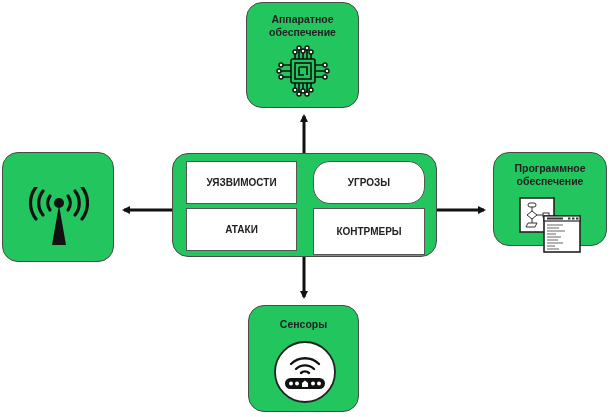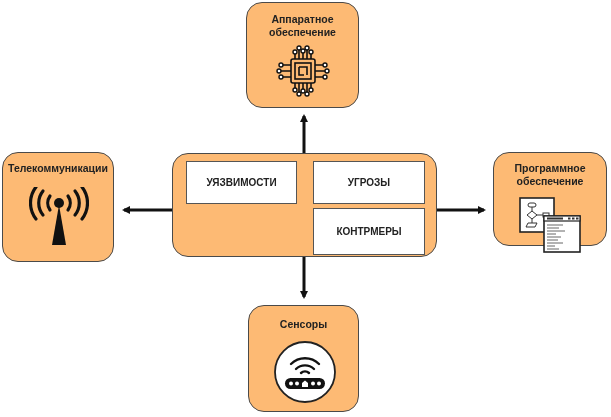--- a/index.html
+++ b/index.html
@@ -1,19 +1,19 @@
 <!DOCTYPE html>
 <html><head>
 <meta charset="utf-8">
 <style>
   html, body { margin: 0; padding: 0; background: #ffffff; }
   body { width: 611px; height: 417px; position: relative; overflow: hidden;
          font-family: "Liberation Sans", sans-serif; color: #222; }
   .box { position: absolute; box-sizing: border-box; border: 1.3px solid #4a4a4a;
-         border-radius: 16px; background: #fdba74; }
+         border-radius: 16px; background: #22c55e; }
   .title { position: absolute; left: 0; right: 0; text-align: center;
            font-weight: bold; font-size: 10.5px; line-height: 13px; color: #222; }
   .cell { position: absolute; box-sizing: border-box; border: 1.2px solid #555;
           background: #fff; display: flex; align-items: center; justify-content: center;
           font-weight: bold; font-size: 10px; color: #222; }
   svg.layer { position: absolute; left: 0; top: 0; }
   .icon { position: absolute; }
 </style>
 </head>
 <body>
@@ -64,21 +64,20 @@
         <circle cx="6" cy="26" r="2"></circle>
         <circle cx="8" cy="32" r="2"></circle>
       <circle cx="52" cy="20" r="2"></circle>
         <circle cx="54" cy="26" r="2"></circle>
         <circle cx="52" cy="32" r="2"></circle>
     </g>
   </svg>
 </div>
 
 <div class="box" style="left:2px; top:152px; width:112px; height:110px;">
-  <div class="title" style="top:9px;">Телекоммуникации</div>
   <svg class="icon" width="60" height="62" viewBox="0 0 60 62" style="left:26px; top:34px;">
     <circle cx="30" cy="16" r="5" fill="#111"></circle>
     <path d="M30 18 L23 58 L37 58 Z" fill="#111"></path>
     <g stroke="#111" stroke-width="3.2" fill="none" stroke-linecap="round">
       <path d="M21 9 A12 12 0 0 0 21 23"></path>
       <path d="M39 9 A12 12 0 0 1 39 23"></path>
       <path d="M14 4 A19 19 0 0 0 14 28"></path>
       <path d="M46 4 A19 19 0 0 1 46 28"></path>
       <path d="M7 0 A26 26 0 0 0 7 32"></path>
       <path d="M53 0 A26 26 0 0 1 53 32"></path>
@@ -135,19 +134,22 @@
         <circle cx="46" cy="43.5" r="2"></circle>
     </g>
     <path d="M29 47 v-4 l3 -2.5 l3 2.5 v4 Z" fill="#fff"></path>
   </svg>
 </div>
 
 <div class="box" style="left:172px; top:153px; width:265px; height:104px;">
   <div class="cell" style="left:13px; top:7px; width:111px; height:43px;">
     <span>УЯЗВИМОСТИ</span>
   </div>
-  <div class="cell" style="left:140px; top:7px; width:112px; height:43px;">
+  <div class="cell" style="left:140px; top:7px; width:112px; height:43px;border-radius:17px;">
     <span>УГРОЗЫ</span>
+  </div>
+  <div class="cell" style="left:13px; top:54px; width:111px; height:43px;">
+    <span>АТАКИ</span>
   </div>
   <div class="cell" style="left:140px; top:54px; width:112px; height:47px;">
     <span>КОНТРМЕРЫ</span>
   </div>
 </div>
 
 </body></html>

